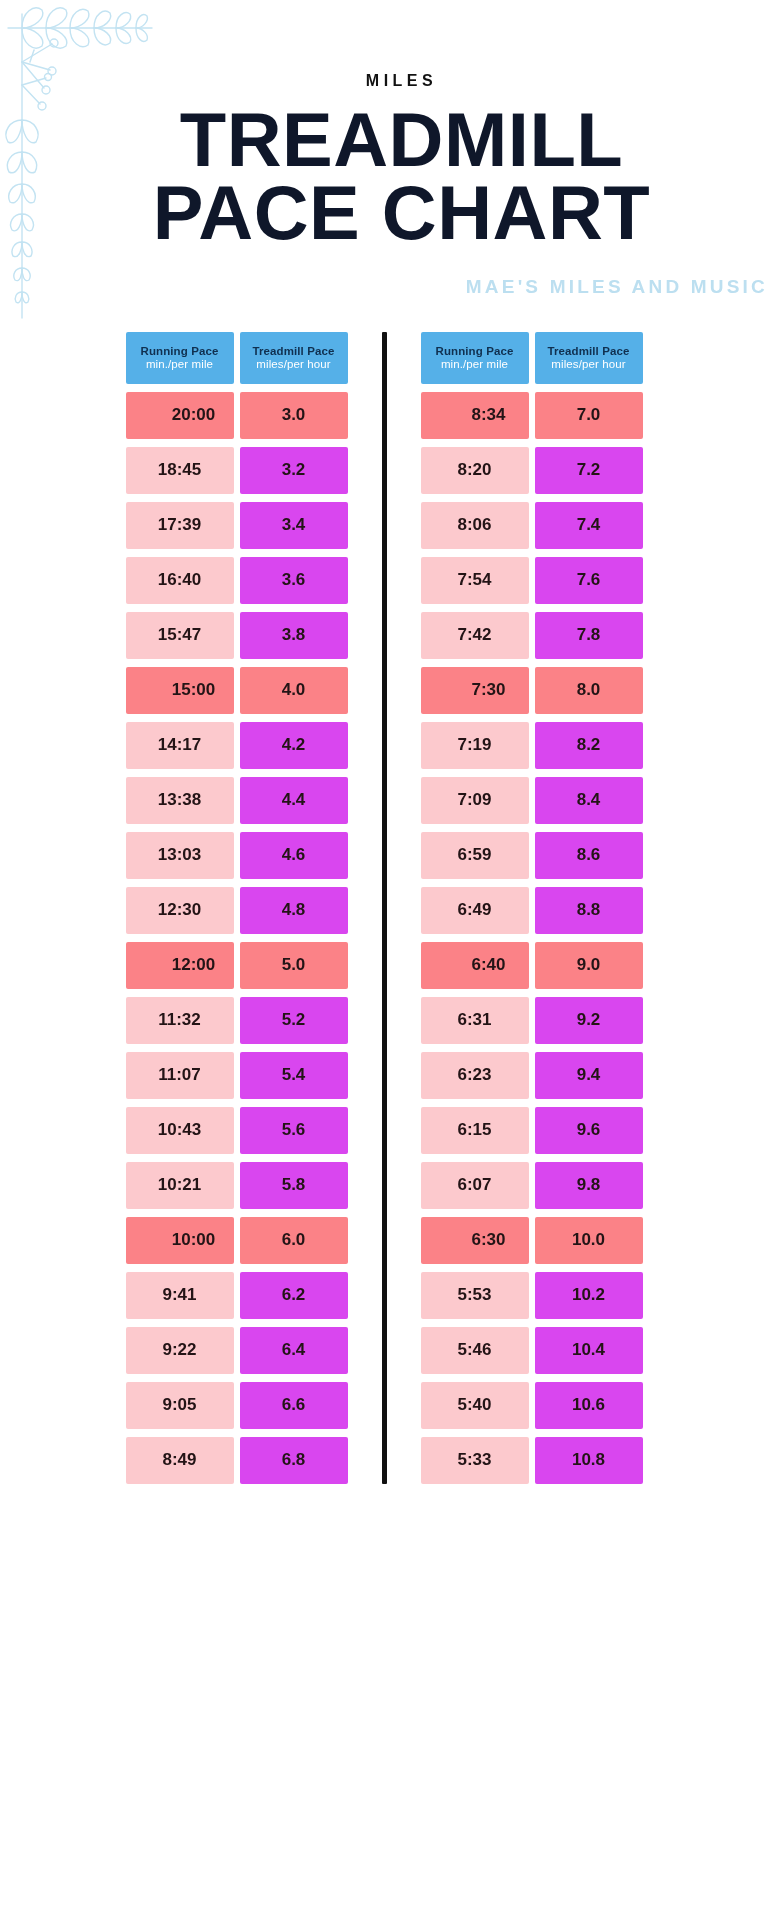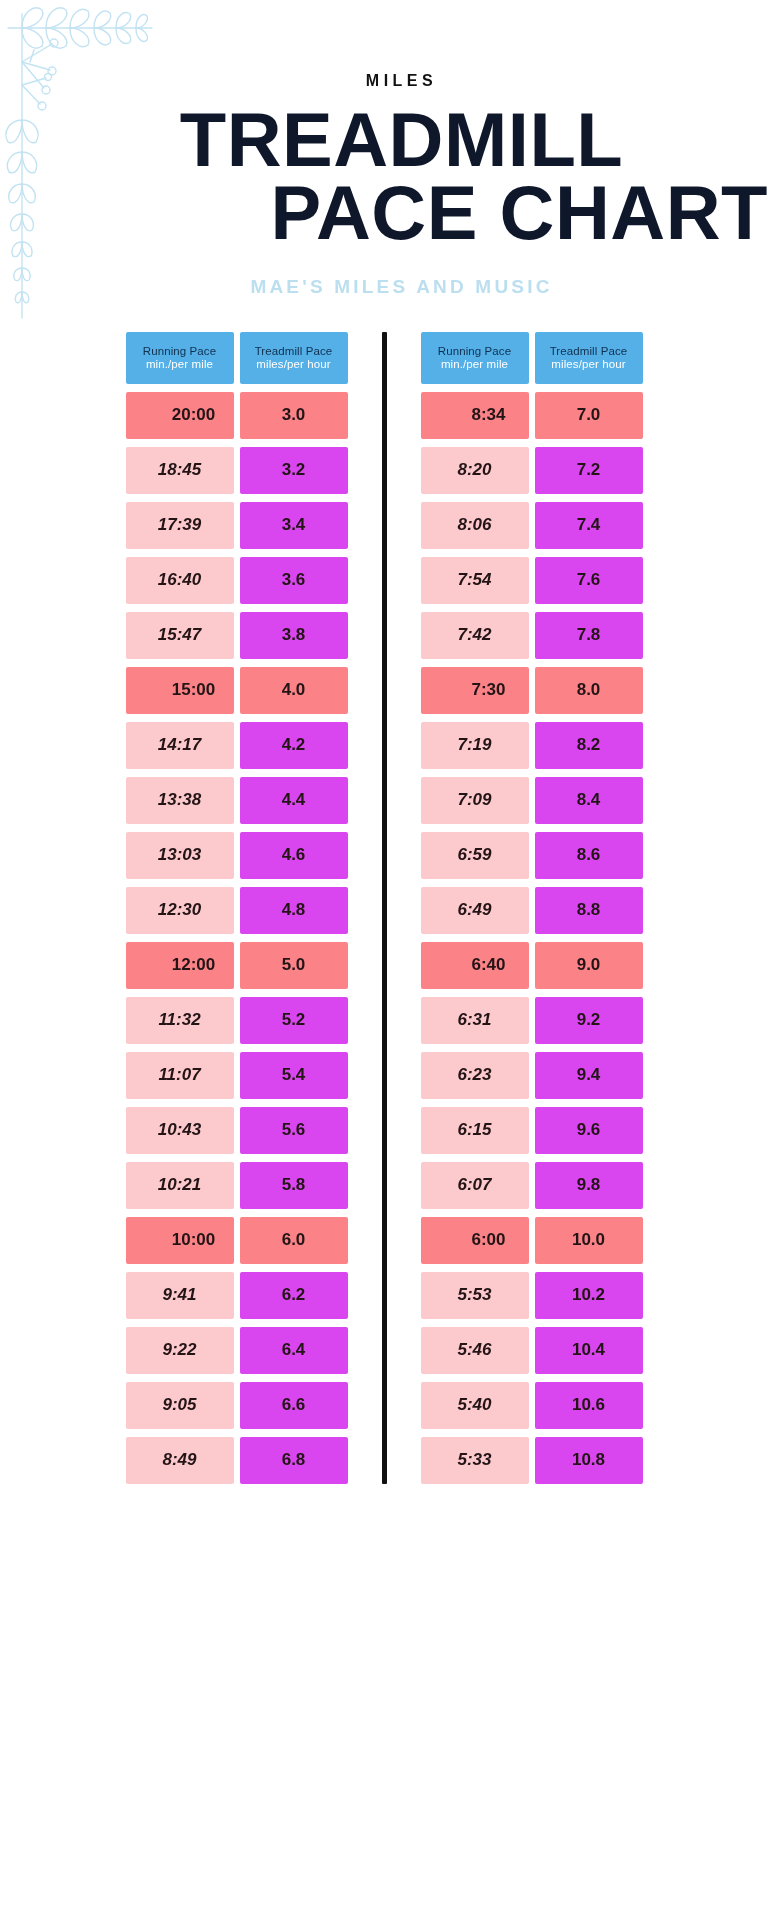--- a/index.html
+++ b/index.html
@@ -40,27 +40,28 @@
     margin-bottom: 14px;
   }
   .title {
     font-size: 76px;
     line-height: 0.96;
     font-weight: 800;
     letter-spacing: 0.5px;
     color: #0f172a;
     margin: 0;
   }
-  .title .line2 { display: block; text-align: right; }
+  .title .line2 { display: block; }
   .subtitle {
     margin-top: 26px;
     font-size: 19px;
     font-weight: 700;
     letter-spacing: 3.2px;
     color: #bcdff0;
+    text-align: right;
   }
 
   
   .charts {
     position: relative;
     display: flex;
     justify-content: center;
     align-items: flex-start;
     margin-top: 34px;
     gap: 0;
@@ -91,37 +92,37 @@
     border-radius: 2px;
     box-sizing: border-box;
   }
   .cell.head {
     background: #55b0e8;
     height: 52px;
     gap: 1px;
   }
   .head .head-main {
     font-size: 11.5px;
-    font-weight: 400;
+    font-weight: 700;
     color: #103050;
     letter-spacing: 0.1px;
   }
   .head .head-sub {
     font-size: 11.5px;
     font-weight: 400;
     color: #ffffff;
     letter-spacing: 0.1px;
   }
   .cell .val {
     font-size: 17px;
     font-weight: 600;
     color: #231416;
   }
   
-  .col-run .cell.norm { background: #fcc9cd; font-style: italic; }
+  .col-run .cell.norm { background: #fcc9cd; }
   .col-run .cell.hi   { background: #fb8287; padding-left: 28px; }
   
   .col-tm  .cell.norm { background: #d946ef; }
   .col-tm  .cell.hi   { background: #fb8287; }
   .cell.hi .val { font-weight: 800; }
 </style>
 </head>
 <body>
 
 <svg class="corner-art" viewBox="0 0 160 330" fill="none" stroke="#c3e3f2" stroke-width="1.4" stroke-linecap="round">
@@ -364,21 +365,21 @@
         <div class="cell norm">
           <span class="val">6:23</span>
         </div>
         <div class="cell norm">
           <span class="val">6:15</span>
         </div>
         <div class="cell norm">
           <span class="val">6:07</span>
         </div>
         <div class="cell hi">
-          <span class="val">6:00</span>
+          <span class="val">6:30</span>
         </div>
         <div class="cell norm">
           <span class="val">5:53</span>
         </div>
         <div class="cell norm">
           <span class="val">5:46</span>
         </div>
         <div class="cell norm">
           <span class="val">5:40</span>
         </div>

